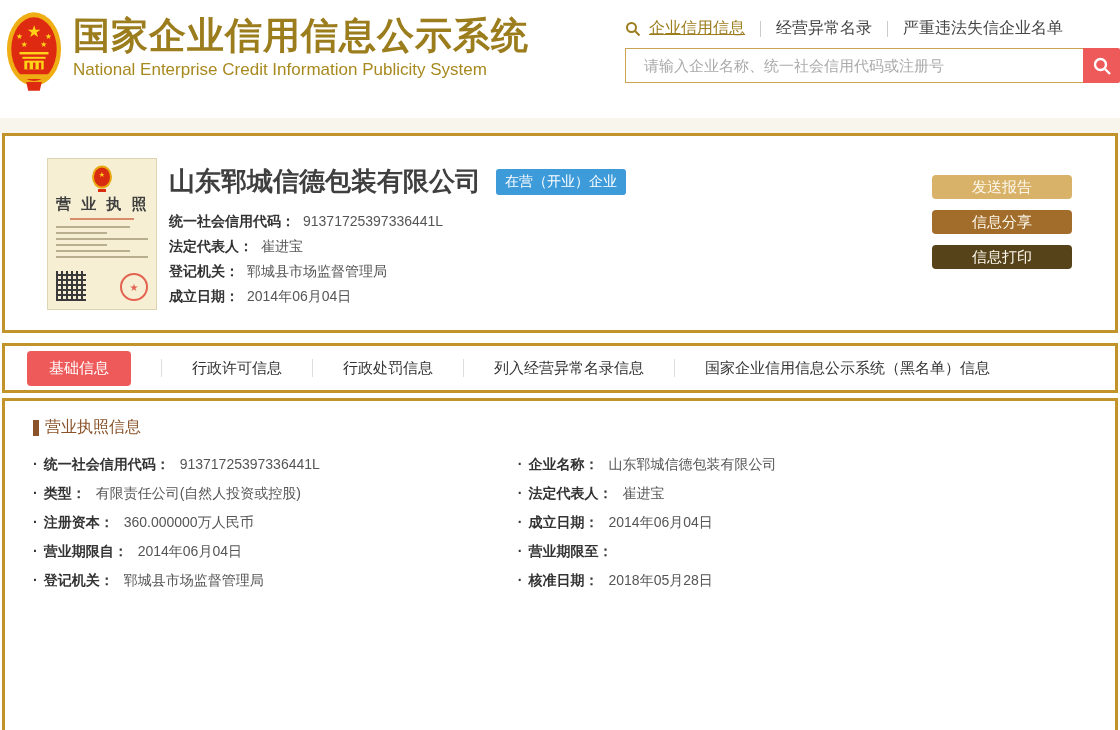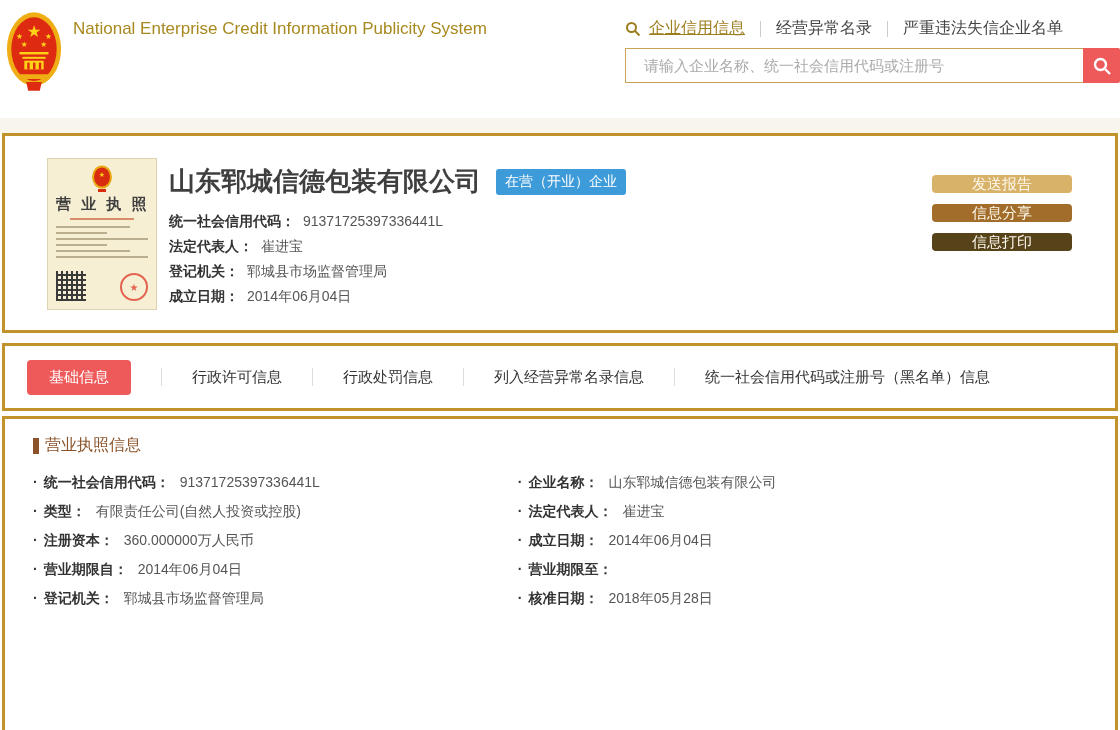--- a/index.html
+++ b/index.html
@@ -50,29 +50,29 @@
 
   .company-info { margin-left:12px; flex:1; padding-top:6px; }
   .name-row { display:flex; align-items:center; margin-bottom:10px; }
   .company-name { font-size:26px; font-weight:bold; color:#3f3f3f; }
   .status-badge { margin-left:15px; background:#3e9bda; color:#fff; font-size:14px; padding:4px 9px; border-radius:3px; white-space:nowrap; }
   .field-row { font-size:14px; line-height:25px; }
   .f-label { font-weight:bold; color:#333; margin-right:8px; }
   .f-value { color:#555; }
 
   .card-buttons { position:absolute; right:43px; top:39px; display:flex; flex-direction:column; }
-  .cbtn { width:140px; height:18px; border:none; border-radius:4px; color:#fdf8ec; font-size:15px;
+  .cbtn { width:140px; height:24px; border:none; border-radius:4px; color:#fdf8ec; font-size:15px;
     cursor:pointer; margin-bottom:11px; font-family:inherit; }
   .cbtn-send { background:#d9b269; }
   .cbtn-share { background:#a26d2b; }
   .cbtn-print { background:#57431a; }
 
   
   .tab-gap { height:10px; background:#fff; }
-  .tabbar { margin:0 2px; height:68px; border:3px solid #c3932b; background:#fff;
+  .tabbar { margin:0 2px; height:50px; border:3px solid #c3932b; background:#fff;
     display:flex; align-items:center; padding-left:22px; }
   .tab { font-size:15px; color:#333; cursor:pointer; white-space:nowrap; }
   .tab.active { background:#ee5a5a; color:#fff; padding:8px 22px; border-radius:4px; }
   .tab-sep { width:1px; height:18px; background:#ddd; margin:0 30px; }
 
   
   .content-gap { height:5px; background:#fff; }
   .content { margin:0 2px; height:336px; border:3px solid #c3932b; background:#fff; padding:16px 28px 0; }
   .section-head { display:flex; align-items:center; margin-bottom:12px; }
   .section-bar { width:6px; height:16px; background:#8a5329; margin-right:6px; }
@@ -102,20 +102,21 @@
       <rect x="15" y="43" width="30" height="2.5" fill="#ffd418"></rect>
       <rect x="18" y="48" width="24" height="2" fill="#ffd418"></rect>
       <rect x="20" y="52" width="20" height="9" fill="#ffd418"></rect>
       <rect x="23" y="54" width="2.5" height="7" fill="#dd2a10"></rect>
       <rect x="29" y="54" width="2.5" height="7" fill="#dd2a10"></rect>
       <rect x="35" y="54" width="2.5" height="7" fill="#dd2a10"></rect>
       <rect x="13" y="66" width="34" height="5" rx="2.5" fill="#efae14"></rect>
       <path d="M22 74 h16 l-2 9 h-12 z" fill="#dd2a10"></path>
     </svg>
     <div class="brand-text">
+      <div class="brand-title">国家企业信用信息公示系统</div>
       <div class="brand-sub">National Enterprise Credit Information Publicity System</div>
     </div>
   </div>
 
   <div class="search-area">
     <div class="nav-links">
       <span class="nav-search-icon">
         <svg width="16" height="16" viewBox="0 0 16 16">
             <circle cx="6.5" cy="6.5" r="4.5" fill="none" stroke="#9c7d1e" stroke-width="2"></circle>
             <line x1="10" y1="10" x2="14.5" y2="14.5" stroke="#9c7d1e" stroke-width="2"></line>
@@ -193,21 +194,21 @@
 
 <nav class="tabbar">
   <div class="tab active">基础信息</div>
   <span class="tab-sep"></span>
   <div class="tab">行政许可信息</div>
   <span class="tab-sep"></span>
   <div class="tab">行政处罚信息</div>
   <span class="tab-sep"></span>
   <div class="tab">列入经营异常名录信息</div>
   <span class="tab-sep"></span>
-  <div class="tab">统一社会信用代码或注册号（黑名单）信息</div>
+  <div class="tab">国家企业信用信息公示系统（黑名单）信息</div>
 </nav>
 
 <div class="content-gap"></div>
 
 <section class="content">
   <div class="section-head">
     <span class="section-bar"></span>
     <span class="section-title">营业执照信息</span>
   </div>
   <div class="rows">

